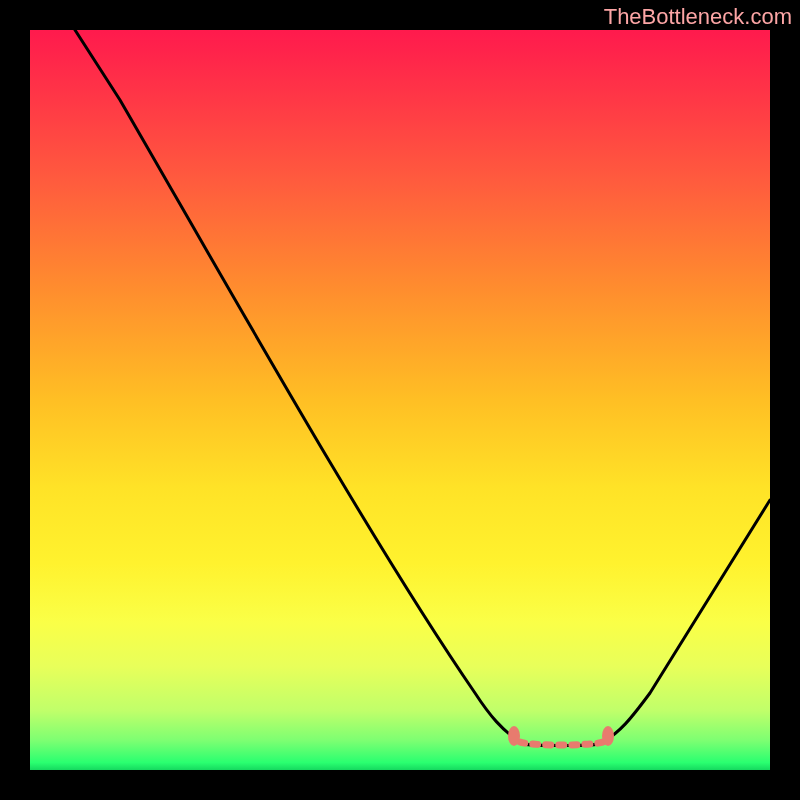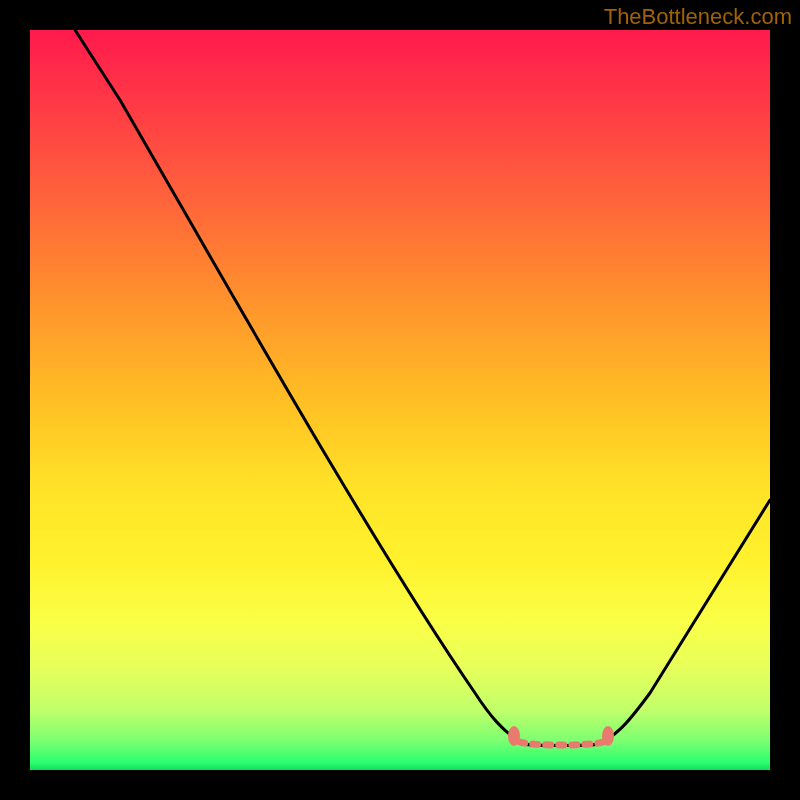--- a/index.html
+++ b/index.html
@@ -14,21 +14,21 @@
   .container {
     position: relative;
     width: 800px;
     height: 800px;
     background: #000;
   }
   .watermark {
     position: absolute;
     top: 4px;
     right: 8px;
-    color: #a16207;
+    color: #fca5a5;
     font-size: 22px;
     font-weight: 500;
     z-index: 20;
   }
   .plot-area {
     position: absolute;
     left: 30px;
     top: 30px;
     width: 740px;
     height: 740px;

